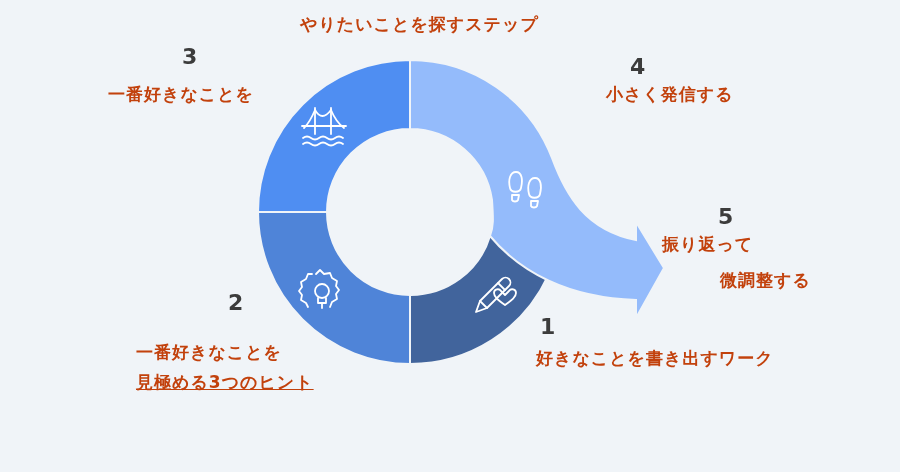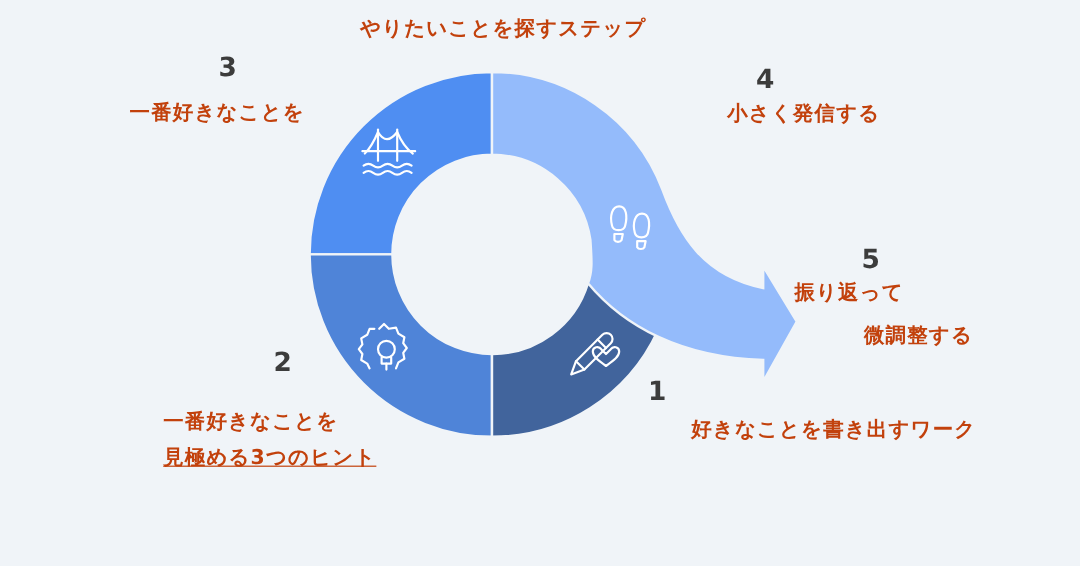--- a/index.html
+++ b/index.html
@@ -32,21 +32,21 @@
     .t3 { left: 108px; top: 86px; }
     .n4 { left: 630px; top: 56px; }
     .t4 { left: 606px; top: 86px; font-family: Liberation Serif, serif; }
     .n5 { left: 718px; top: 206px; }
     .t5a { left: 662px; top: 236px; }
     .t5b { left: 720px; top: 272px; }
     .n2 { left: 228px; top: 292px; }
     .t2a { left: 136px; top: 344px; text-align: right; }
     .t2b { left: 136px; top: 374px; text-decoration: underline; }
     .n1 { left: 540px; top: 316px; }
-    .t1 { left: 536px; top: 350px; margin-left: 40px; }
+    .t1 { left: 536px; top: 350px; }
     svg .icon { fill: none; stroke: #ffffff; stroke-width: 1.8; stroke-linecap: round; stroke-linejoin: round; }
   </style>
 </head>
 <body>
 
 <svg class="canvas" width="900" height="472" viewBox="0 0 900 472">
 
   <path d="M 410 60 A 152 152 0 0 0 258 212 L 327 212 A 83 83 0 0 1 410 129 Z" fill="#4f8ef2" stroke="#f0f4f8" stroke-width="2"></path>
 
   <path d="M 258 212 A 152 152 0 0 0 410 364 L 410 295 A 83 83 0 0 1 327 212 Z" fill="#4f84d8" stroke="#f0f4f8" stroke-width="2"></path>

